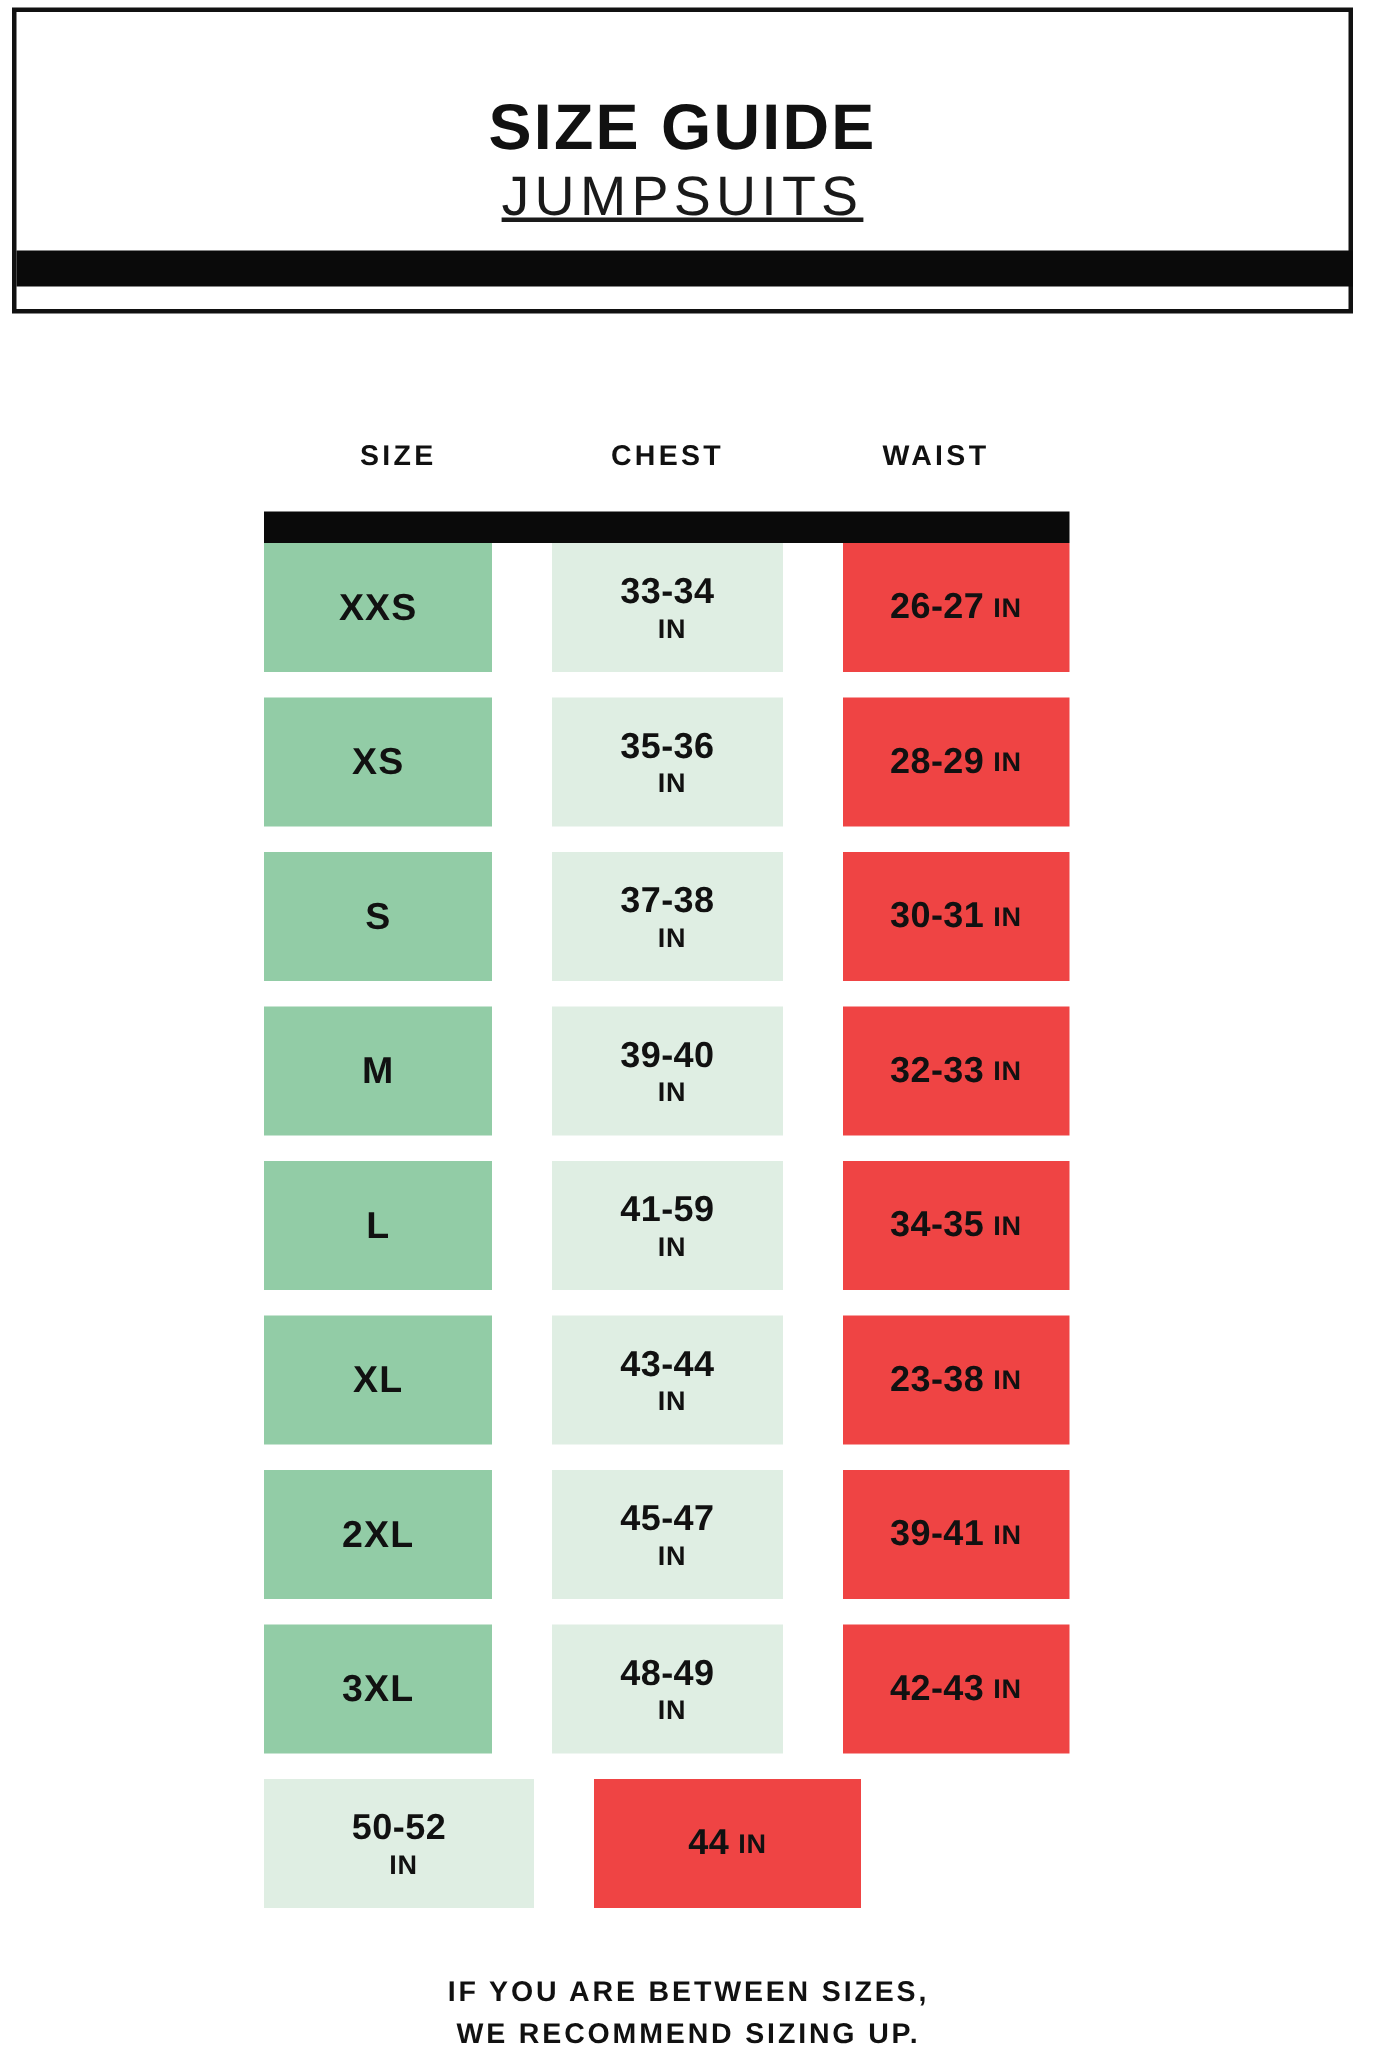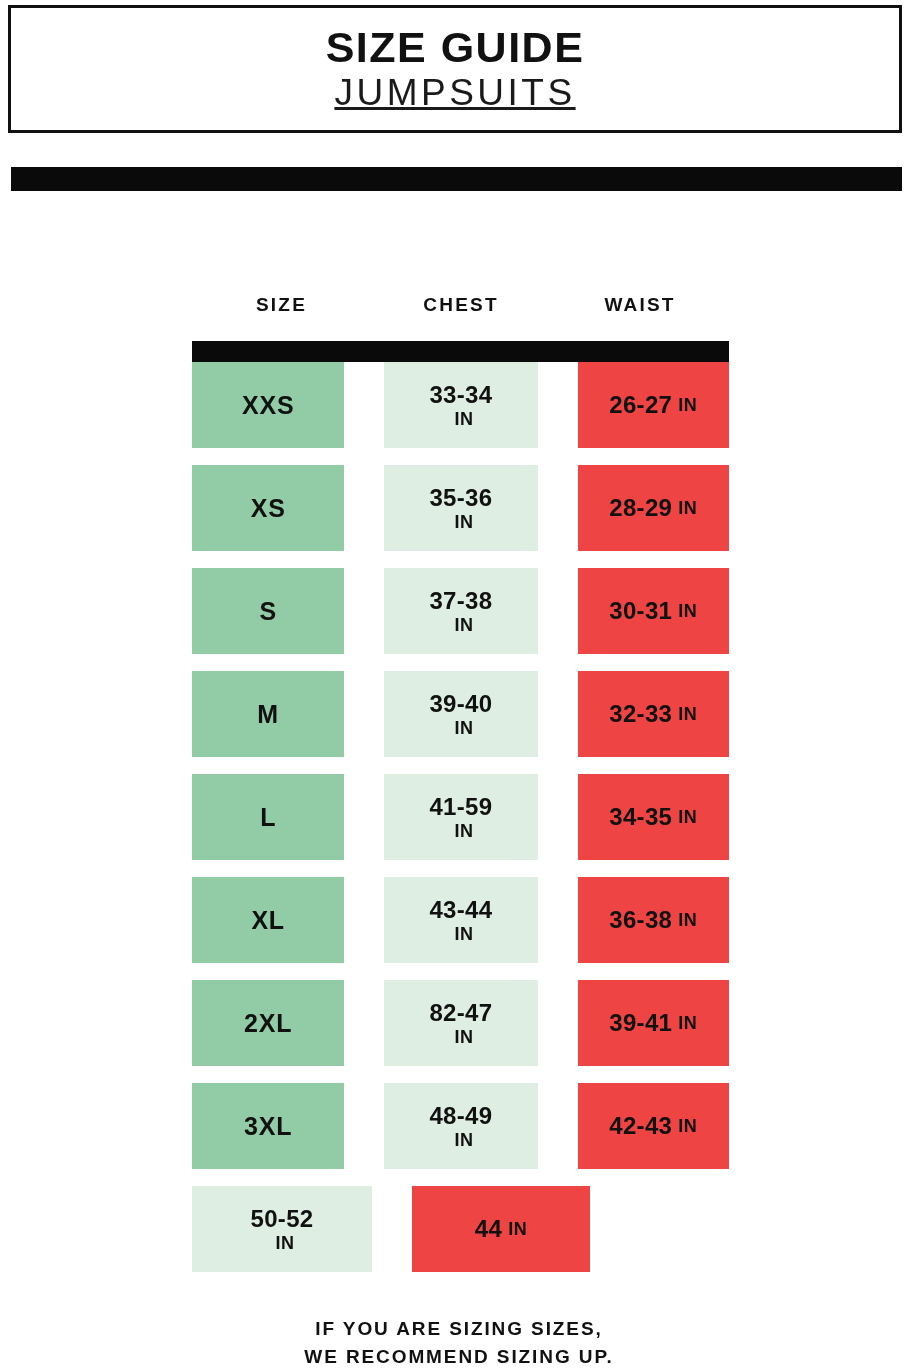--- a/index.html
+++ b/index.html
@@ -22,21 +22,21 @@
     left: 8px;
     top: 5px;
     width: 898px;
     height: 185px;
   }
   .header-box {
     position: absolute;
     left: 0;
     top: 0;
     width: 894px;
-    height: 128px;
+    height: 204px;
     border: 3px solid #111111;
     background: #ffffff;
     box-sizing: border-box;
     display: flex;
     flex-direction: column;
     align-items: center;
     justify-content: center;
   }
   .title-main {
     font-size: 43px;
@@ -63,21 +63,21 @@
     left: 3px;
     top: 162px;
     width: 891px;
     height: 24px;
     background: #0a0a0a;
   }
 
   
   .table-wrap {
     position: absolute;
-    left: 192px;
+    left: 176px;
     top: 282px;
     width: 510px;
   }
   .col-head-row {
     display: flex;
     width: 537px;
     height: 46px;
     align-items: center;
   }
   .col-head {
@@ -249,30 +249,30 @@
       </div>
       <div class="row">
         <div class="cell cell-size">
           <span>XL</span>
         </div>
         <div class="cell cell-chest">
           <span>43-44</span>
           <span class="unit">IN</span>
         </div>
         <div class="cell cell-waist">
-          <span>36-38</span>
+          <span>23-38</span>
           <span class="unit">IN</span>
         </div>
       </div>
       <div class="row">
         <div class="cell cell-size">
           <span>2XL</span>
         </div>
         <div class="cell cell-chest">
-          <span>82-47</span>
+          <span>45-47</span>
           <span class="unit">IN</span>
         </div>
         <div class="cell cell-waist">
           <span>39-41</span>
           <span class="unit">IN</span>
         </div>
       </div>
       <div class="row">
         <div class="cell cell-size">
           <span>3XL</span>
@@ -293,15 +293,15 @@
         </div>
         <div class="cell cell-waist">
           <span>44</span>
           <span class="unit">IN</span>
         </div>
       </div>
     </div>
 </div>
 
 <div class="footer">
-  <div class="footer-line">IF YOU ARE SIZING SIZES,</div>
+  <div class="footer-line">IF YOU ARE BETWEEN SIZES,</div>
   <div class="footer-line">WE RECOMMEND SIZING UP.</div>
 </div>
 
 </body></html>

